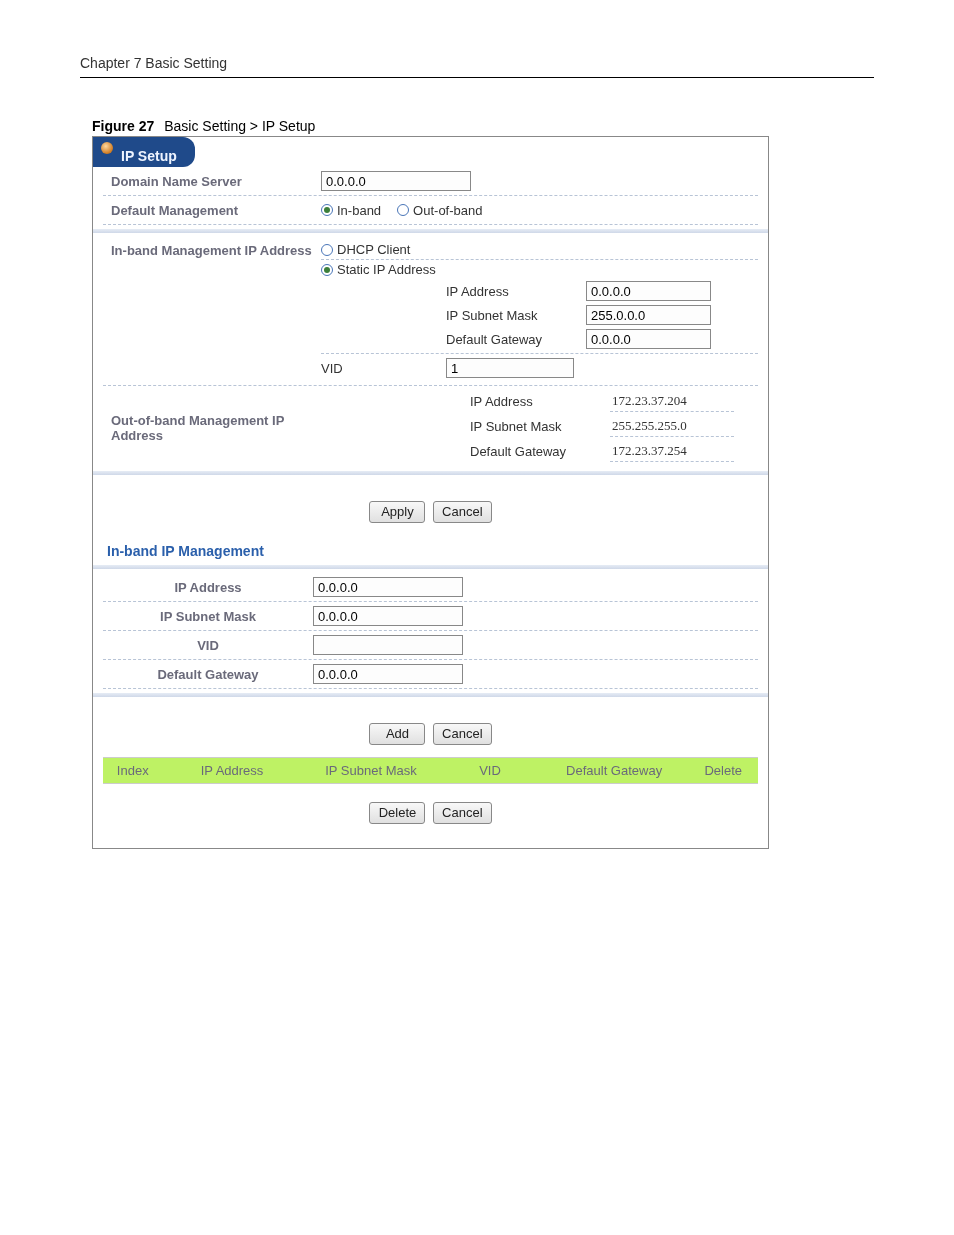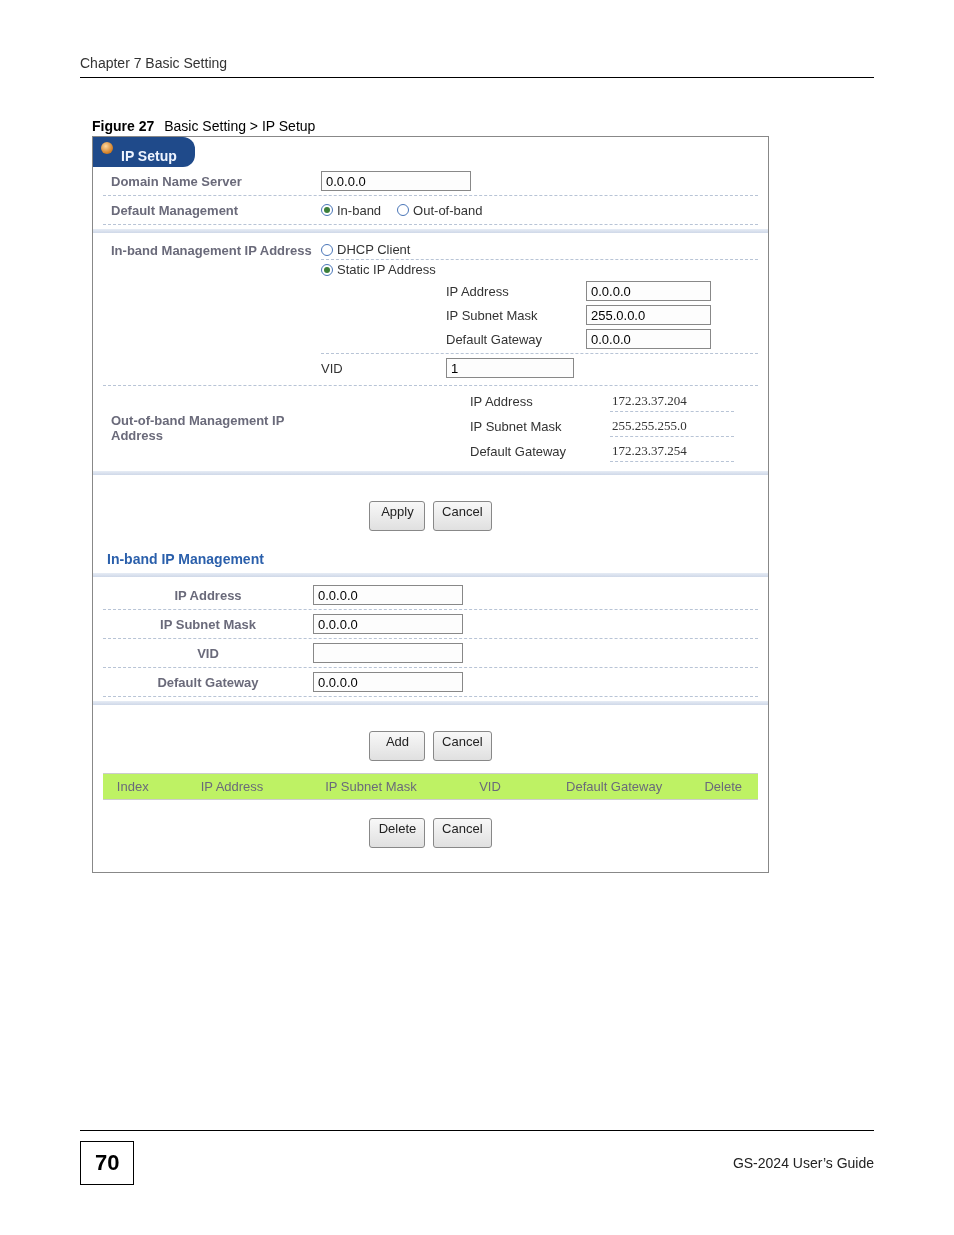--- a/index.html
+++ b/index.html
@@ -149,21 +149,21 @@
     background: linear-gradient(to bottom, #e6ecf5, #cfd8e8);
     margin: 4px -10px;
   }
   .btn-row {
     text-align: center;
     padding: 22px 0 12px 0;
   }
   .btn {
     display: inline-block;
     min-width: 56px;
-    height: 30px;
+    height: 22px;
     line-height: 20px;
     font-size: 13px;
     color: #222;
     background: linear-gradient(#f8f8f8, #e0e0e0);
     border: 1px solid #888;
     border-radius: 3px;
     padding: 0 8px;
     margin: 0 2px;
     cursor: pointer;
     box-sizing: border-box;
@@ -366,17 +366,13 @@
         <div class="th del">Delete</div>
       </div>
 
       <div class="btn-row" style="padding:18px 0 6px 0;">
         <span class="btn">Delete</span>
         <span class="btn">Cancel</span>
       </div>
     </div>
   </div>
 
-  <div class="footer">
-    <div class="page-num-box">70</div>
-    <div class="guide-title">GS-2024 User’s Guide</div>
-  </div>
 </div>
 
 </body></html>

